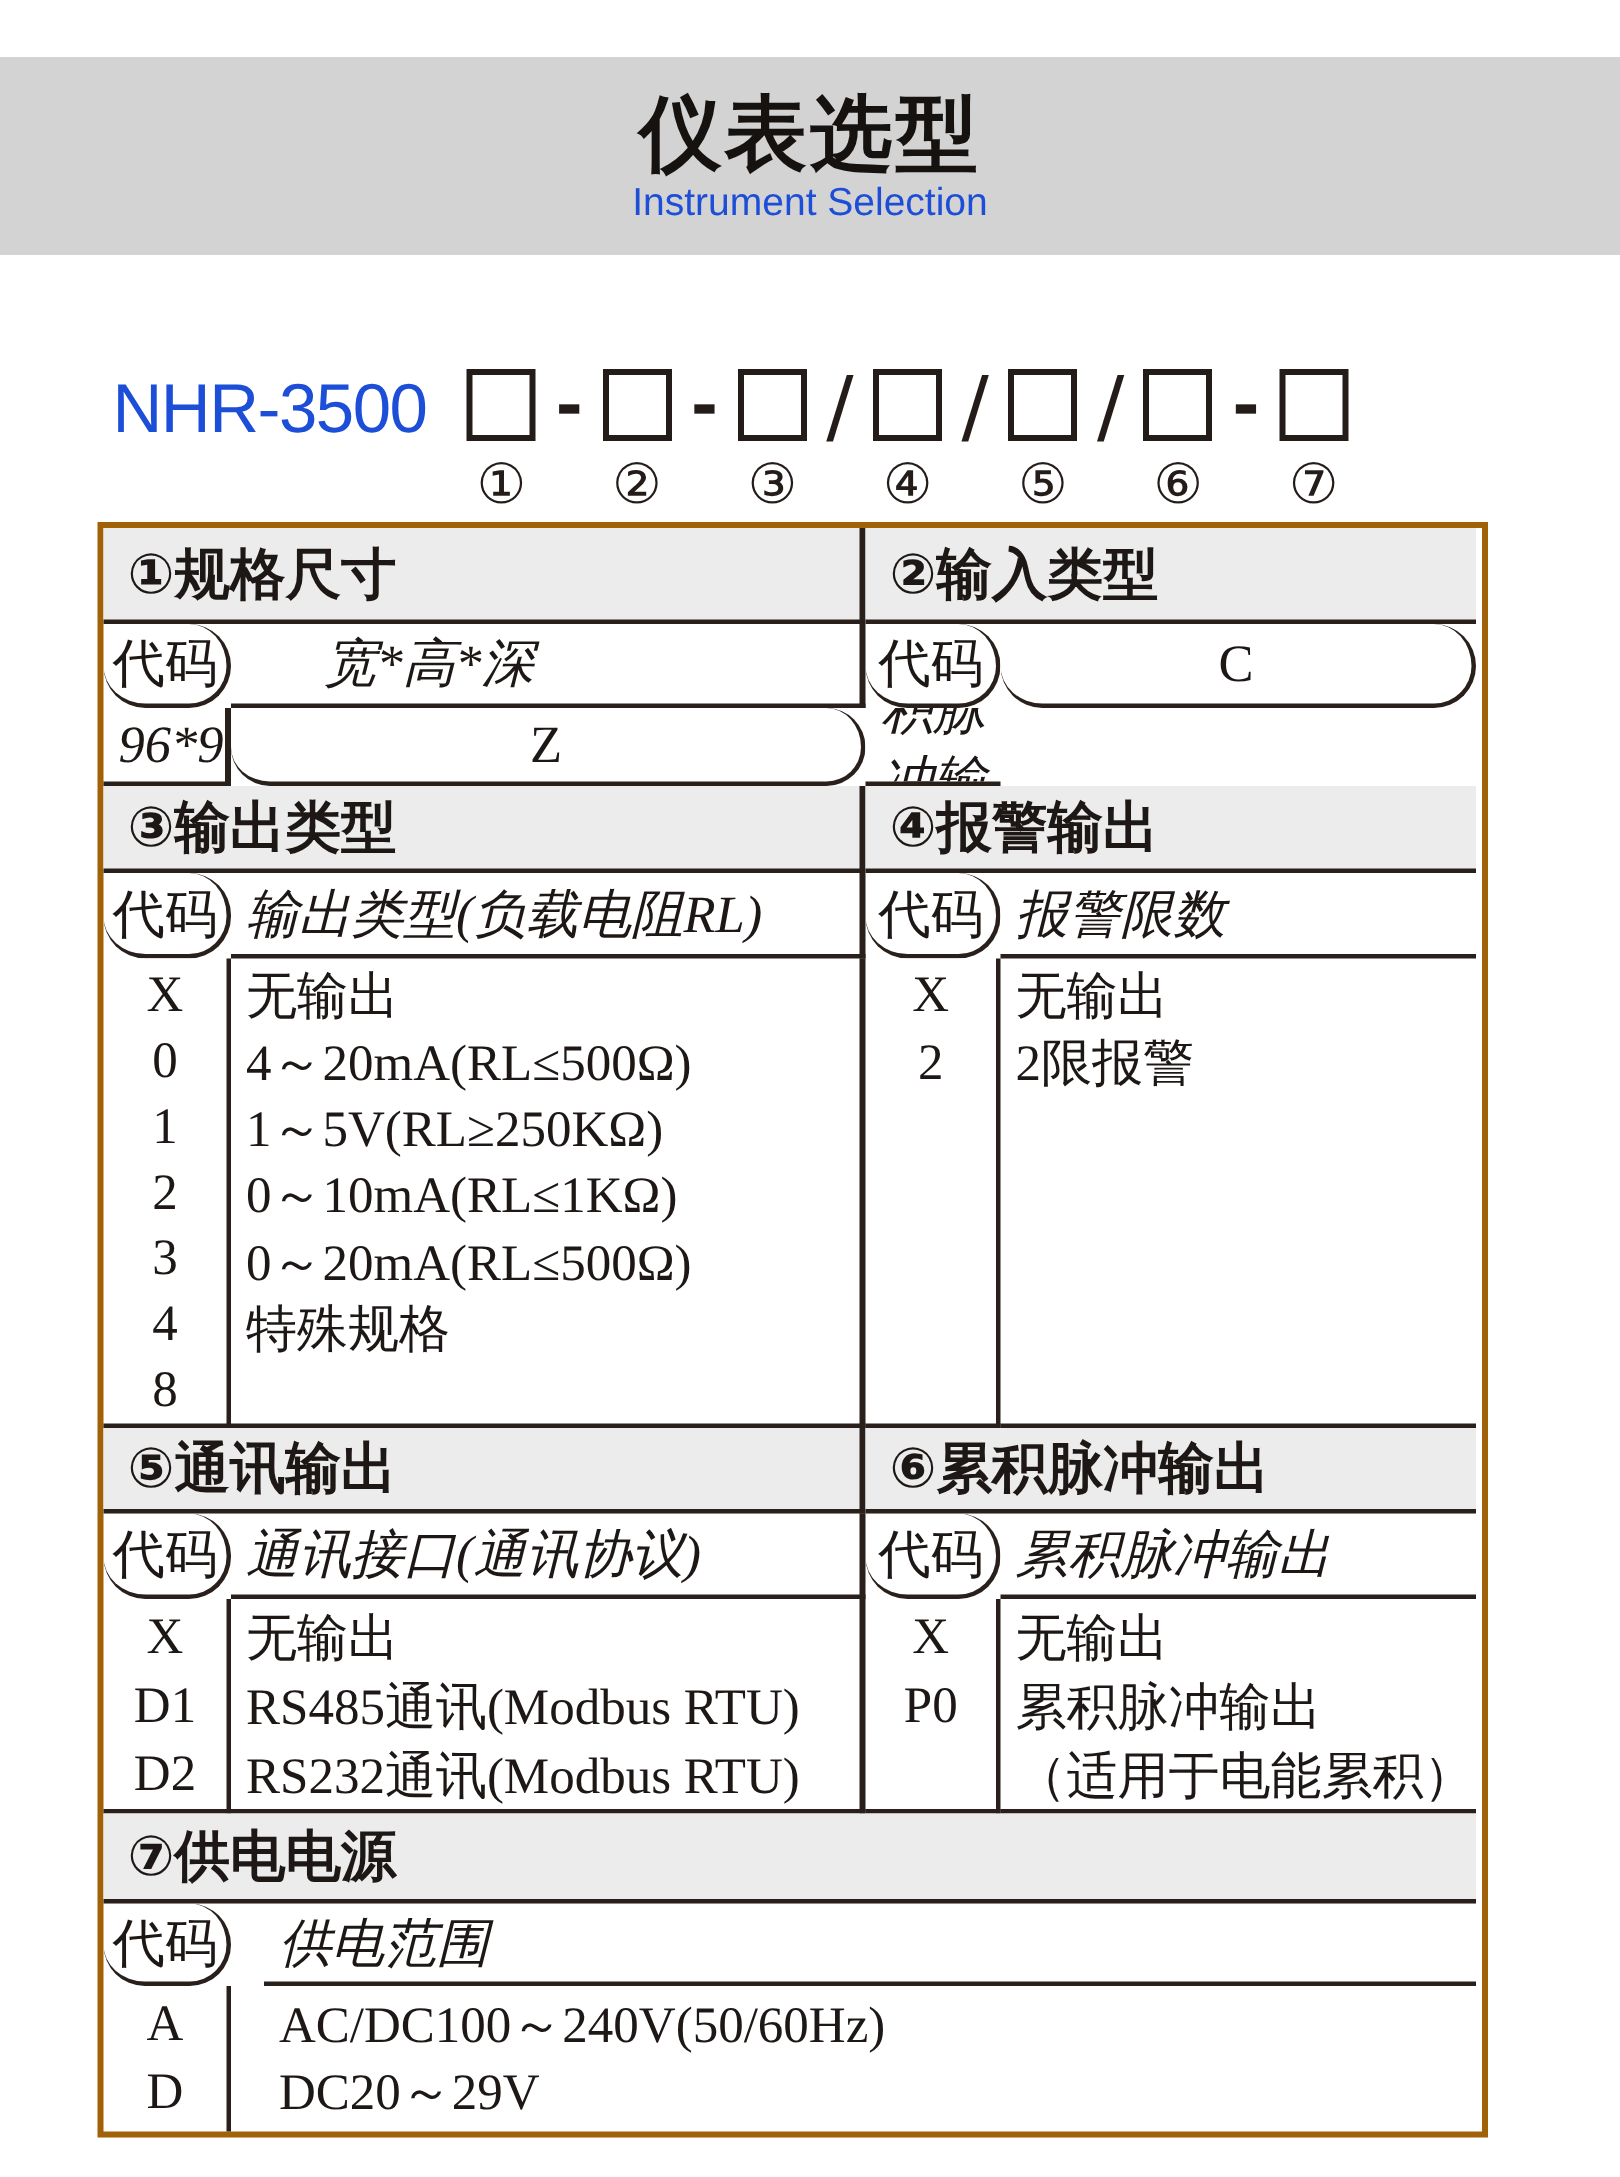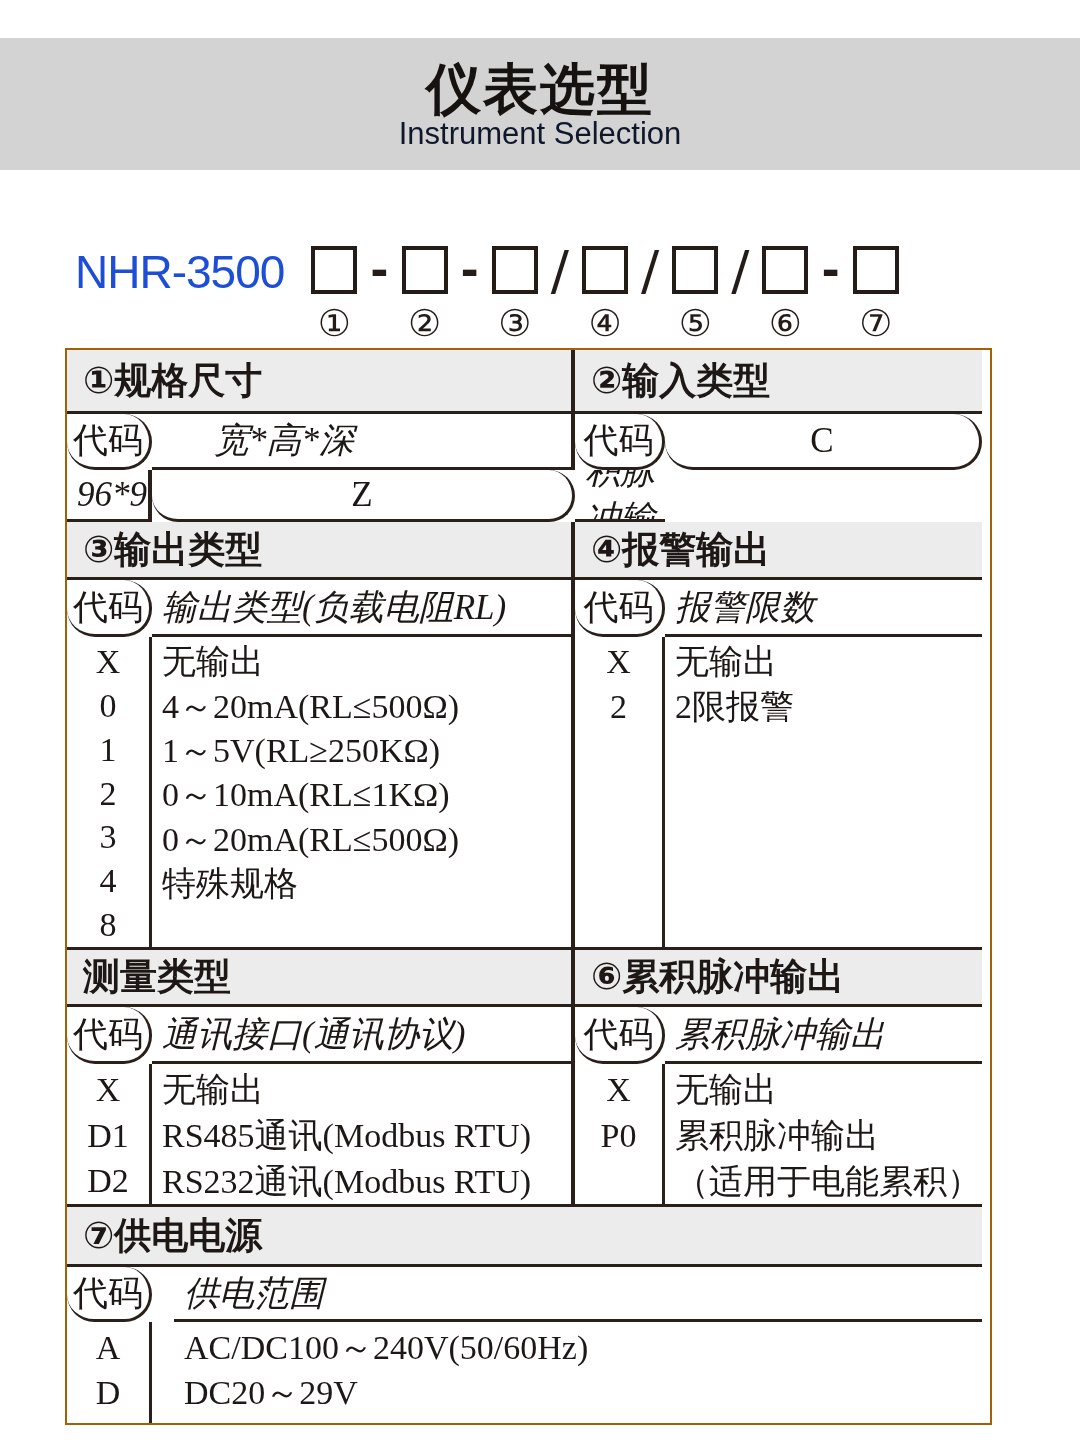--- a/index.html
+++ b/index.html
@@ -18,21 +18,21 @@
     background:#d3d3d3;
     display:flex;flex-direction:column;align-items:center;justify-content:center;
   }
   .banner-title{
     font-family:"Liberation Sans","DejaVu Sans",sans-serif;
     font-weight:900;font-size:55px;line-height:58px;color:#161210;
     letter-spacing:2px;
   }
   .banner-subtitle{
     font-family:"Liberation Sans","DejaVu Sans",sans-serif;
-    font-weight:400;font-size:31px;line-height:28px;color:#0f172a;
+    font-weight:400;font-size:26px;line-height:28px;color:#1d4ed8;
     margin-top:2px;
   }
   
   .model-row{
     position:absolute;left:75px;top:246px;
     display:flex;align-items:flex-start;
   }
   .model-prefix{
     font-family:Liberation Sans, sans-serif;
     font-size:46px;line-height:52px;font-weight:500;color:#1d4ed8;
@@ -50,21 +50,21 @@
     height:48px;display:flex;align-items:center;
     font-weight:700;color:#241c18;margin:0 12px;
     font-family:"DejaVu Sans","Liberation Sans",sans-serif;
   }
   .sep.dash{font-size:44px;}
   .sep.slash{font-size:54px;font-weight:400;}
   
   .sel-table{
     position:absolute;left:65px;top:348px;
     width:927px;height:1077px;
-    border:2px solid #a16207;
+    border:4px solid #a16207;
     box-sizing:border-box;
     background:#ffffff;
     display:grid;
     grid-template-columns:85px 423px 90px 317px;
     grid-template-rows:64px 56px 52px 58px 57px 313px 57px 57px 143px 60px 55px auto;
   }
   .cell{
     box-sizing:border-box;
     border-color:#29201c;border-style:solid;border-width:0;
     font-size:35px;
@@ -186,21 +186,21 @@
     </div>
     <div class="cell lines codes r6 bb br">
       <div class="ln">X</div>
       <div class="ln">2</div>
     </div>
     <div class="cell lines descs r6 bb">
       <div class="ln">无输出</div>
       <div class="ln">2限报警</div>
     </div>
 
-    <div class="cell sec-h span2 bb brm">测量类型</div>
+    <div class="cell sec-h span2 bb brm">⑤通讯输出</div>
     <div class="cell sec-h span2 bb">⑥累积脉冲输出</div>
 
     <div class="cell code-c bb br">代码</div>
     <div class="cell desc-c bb brm">通讯接口(通讯协议)</div>
     <div class="cell code-c bb br">代码</div>
     <div class="cell desc-c bb">累积脉冲输出</div>
 
     <div class="cell lines codes r9 bb br">
       <div class="ln">X</div>
       <div class="ln">D1</div>

